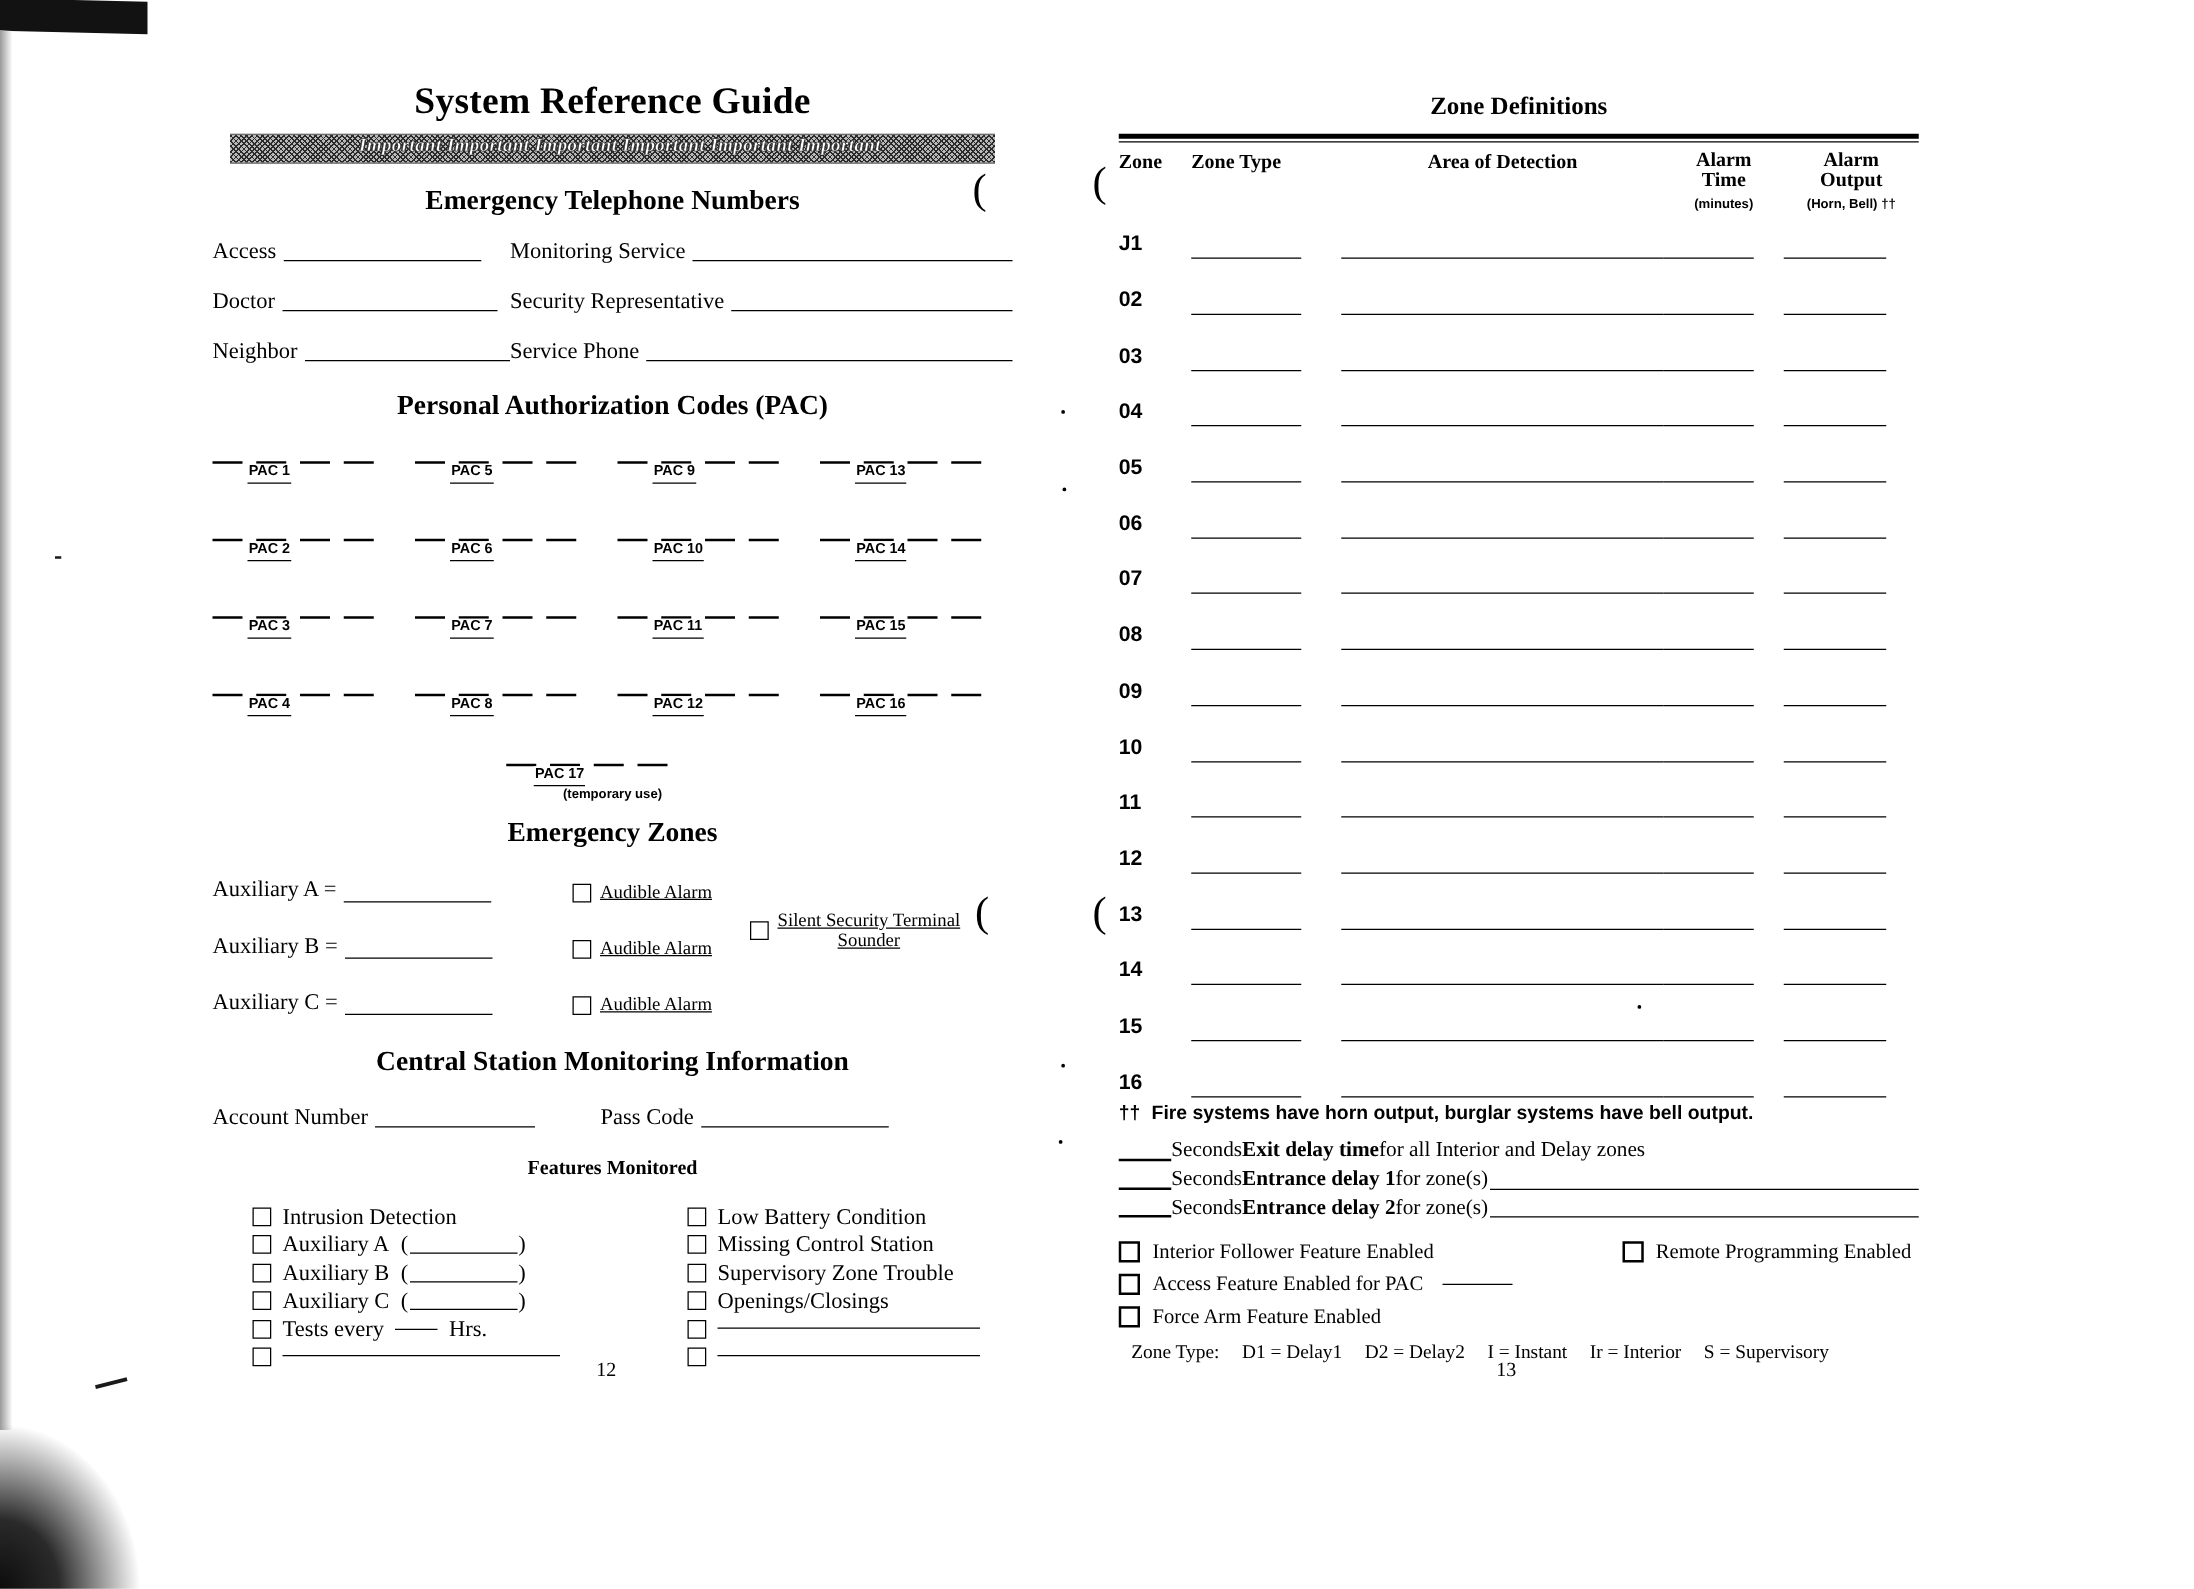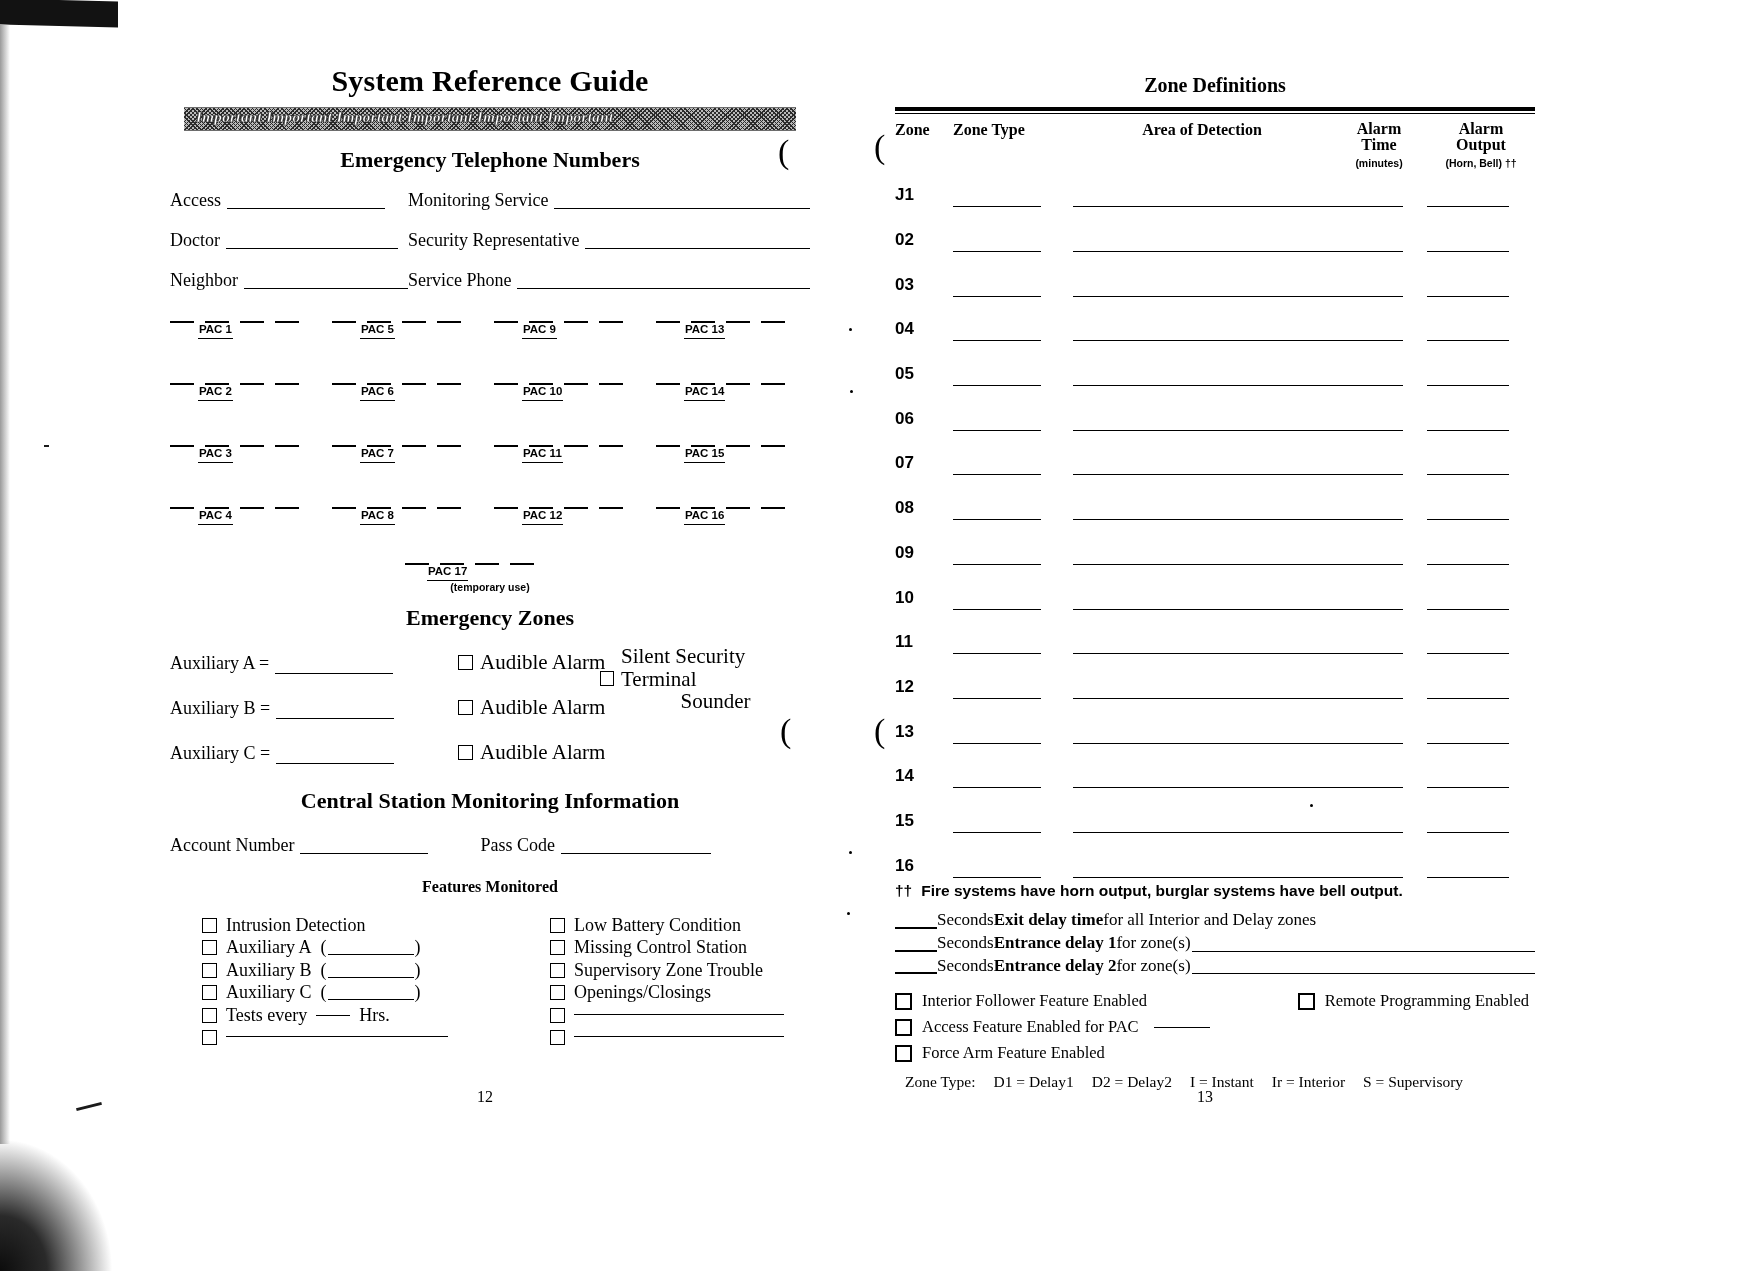--- a/index.html
+++ b/index.html
@@ -66,20 +66,21 @@
     border-top:1px solid #6d6d6d;
     border-bottom:1px solid #6d6d6d;
   }
   .important-banner .txt {
     position:absolute; left:12px; top:1px; right:0;
     font-style:italic; font-weight:bold; font-size:15px;
     color:#ffffff;
     text-shadow:0 0 1px #000, 1px 0 0 #3a3a3a, -1px 0 0 #3a3a3a;
     white-space:nowrap;
     letter-spacing:.4px;
+    text-align:center;
     -webkit-text-stroke:0.3px #1c1c1c;
   }
 
   
   .tel-rows { margin-top:18px; font-size:18px; }
   .tel-row { display:flex; align-items:flex-end; margin-bottom:22px; }
   .tel-col-a { width:238px; display:flex; align-items:flex-end; }
   .tel-col-b { flex:1; display:flex; align-items:flex-end; }
   .tel-label { white-space:nowrap; padding-right:6px; line-height:1; }
   .rule { flex:1; border-bottom:1.6px solid #000; height:1px; }
@@ -121,21 +122,21 @@
   
   .aux-rows { margin-top:22px; font-size:18px; }
   .aux-row { display:flex; align-items:flex-end; margin-bottom:24px; position:relative; }
   .aux-label { white-space:nowrap; }
   .aux-rule { width:118px; border-bottom:1.6px solid #000; margin-left:6px; height:1px; }
   .cb {
     display:inline-block; width:15px; height:15px;
     border:1.8px solid #000; background:#fff;
     vertical-align:middle;
   }
-  .cb-item { display:flex; align-items:center; gap:7px; font-size:21px; }
+  .cb-item { display:flex; align-items:center; gap:7px; font-size:15px;text-decoration:underline; }
   .aux-cb1 { position:absolute; left:288px; bottom:-1px; }
   .aux-cb2 { position:absolute; left:430px; bottom:6px; }
   .aux-cb2 .two-line { line-height:1.08; }
   .aux-cb2 .two-line .l2 { display:block; text-align:center; }
 
   
   .cs-row { margin-top:22px; display:flex; align-items:flex-end; font-size:18px; }
   .cs-row .gap { width:52px; }
 
   
@@ -282,20 +283,21 @@
         <span class="tel-label">Neighbor</span>
         <span class="rule"></span>
       </div>
       <div class="tel-col-b">
         <span class="tel-label">Service Phone</span>
         <span class="rule"></span>
       </div>
     </div>
   </div>
 
+  <h2 class="section-title">Personal Authorization Codes (PAC)</h2>
 
   <div class="pac-grid">
     <div class="pac-cell">
       <div class="pac-dashes">
           <i class="pac-dash"></i>
           <i class="pac-dash"></i>
           <i class="pac-dash"></i>
           <i class="pac-dash"></i>
         </div>
       <span class="pac-label">PAC 1</span>

